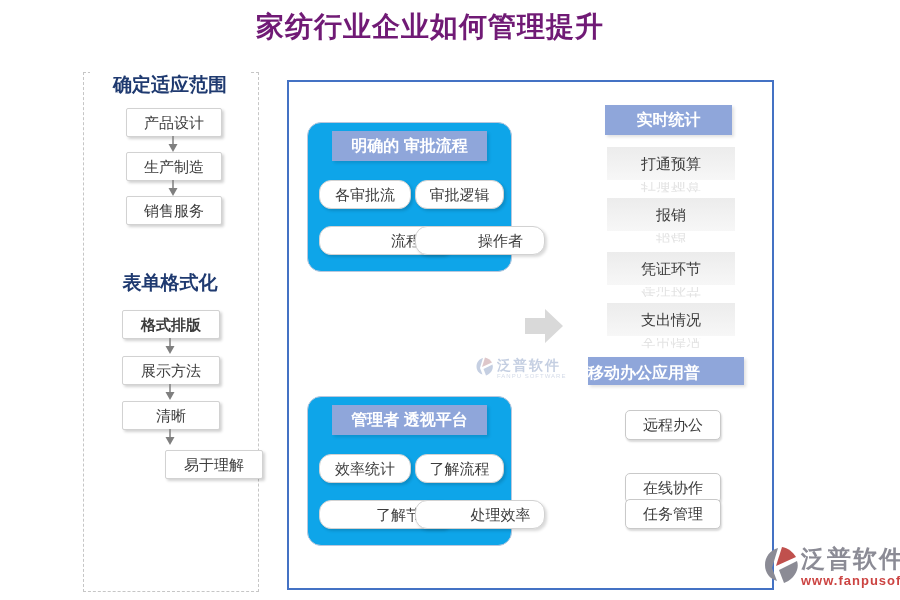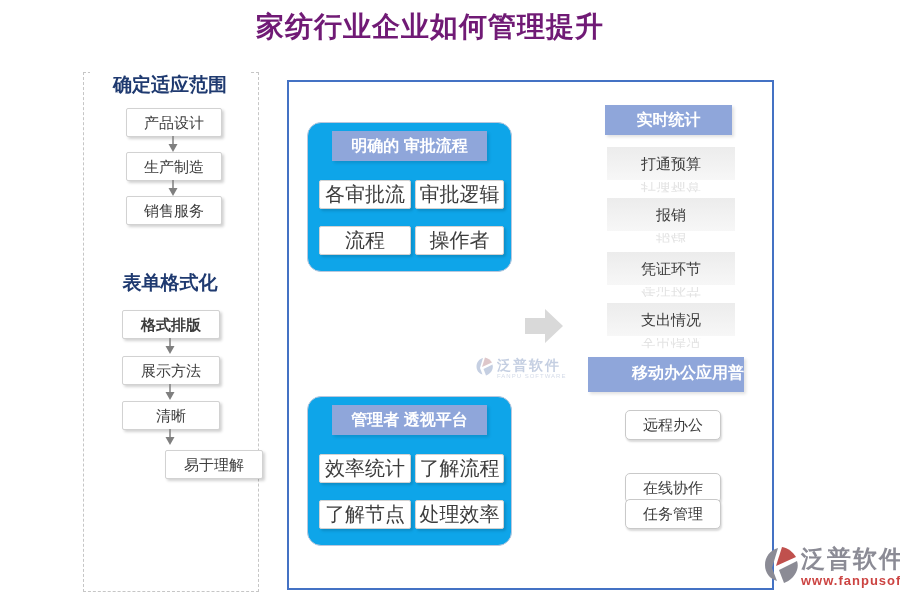--- a/index.html
+++ b/index.html
@@ -40,37 +40,37 @@
   }
   .group.g1 { left:307px; top:122px; }
   .group.g2 { left:307px; top:396px; }
   .ghdr {
     position:absolute; left:24px; top:8px; width:155px; height:30px;
     background:#8fa6da; color:#ffffff; font-weight:bold; font-size:16px;
     text-align:center; line-height:30px; box-shadow:2px 2px 3px rgba(0,0,0,0.12);
   }
   .inbox {
     position:absolute; height:27px; background:#ffffff;
-    border:1px solid #d2d2d2; border-radius:2px;
+    border:1px solid #d2d2d2; border-radius:12px;
     box-shadow:2px 2px 3px rgba(0,0,0,0.15);
-    font-size:20px; color:#3d3d3d; text-align:center; line-height:27px;
+    font-size:15px; color:#3d3d3d; text-align:center; line-height:27px;
   }
   .inbox.c1 { left:11px; width:90px; }
   .inbox.c2 { left:107px; width:87px; }
   .inbox.r1 { top:57px; }
-  .inbox.r2 { top:103px; }
+  .inbox.r2 { top:103px;padding-left:41px; }
   .rt-hdr {
     position:absolute; left:605px; top:105px; width:127px; height:30px;
     background:#8fa6da; color:#ffffff; font-weight:bold; font-size:16px;
     text-align:center; line-height:30px; box-shadow:2px 2px 3px rgba(0,0,0,0.12);
   }
   .rb-hdr {
-    position:absolute; left:588px; top:357px; width:156px; height:35px;
+    position:absolute; left:588px; top:357px; width:156px; height:28px;
     background:#8fa6da; color:#ffffff; font-weight:bold; font-size:16px;
-    text-align:right; line-height:31px; box-shadow:2px 2px 3px rgba(0,0,0,0.12);
+    text-align:left; line-height:31px; box-shadow:2px 2px 3px rgba(0,0,0,0.12);
   }
   .gbox {
     position:absolute; left:607px; width:128px; height:33px;
     background:linear-gradient(#ececec,#f7f7f7);
     font-size:15px; color:#3d3d3d; text-align:center; line-height:33px;
   }
   .gref {
     position:absolute; left:607px; width:128px; height:13px; overflow:hidden;
     opacity:0.16; transform:scaleY(-1); font-size:15px; color:#555555;
     text-align:center; line-height:19px;

